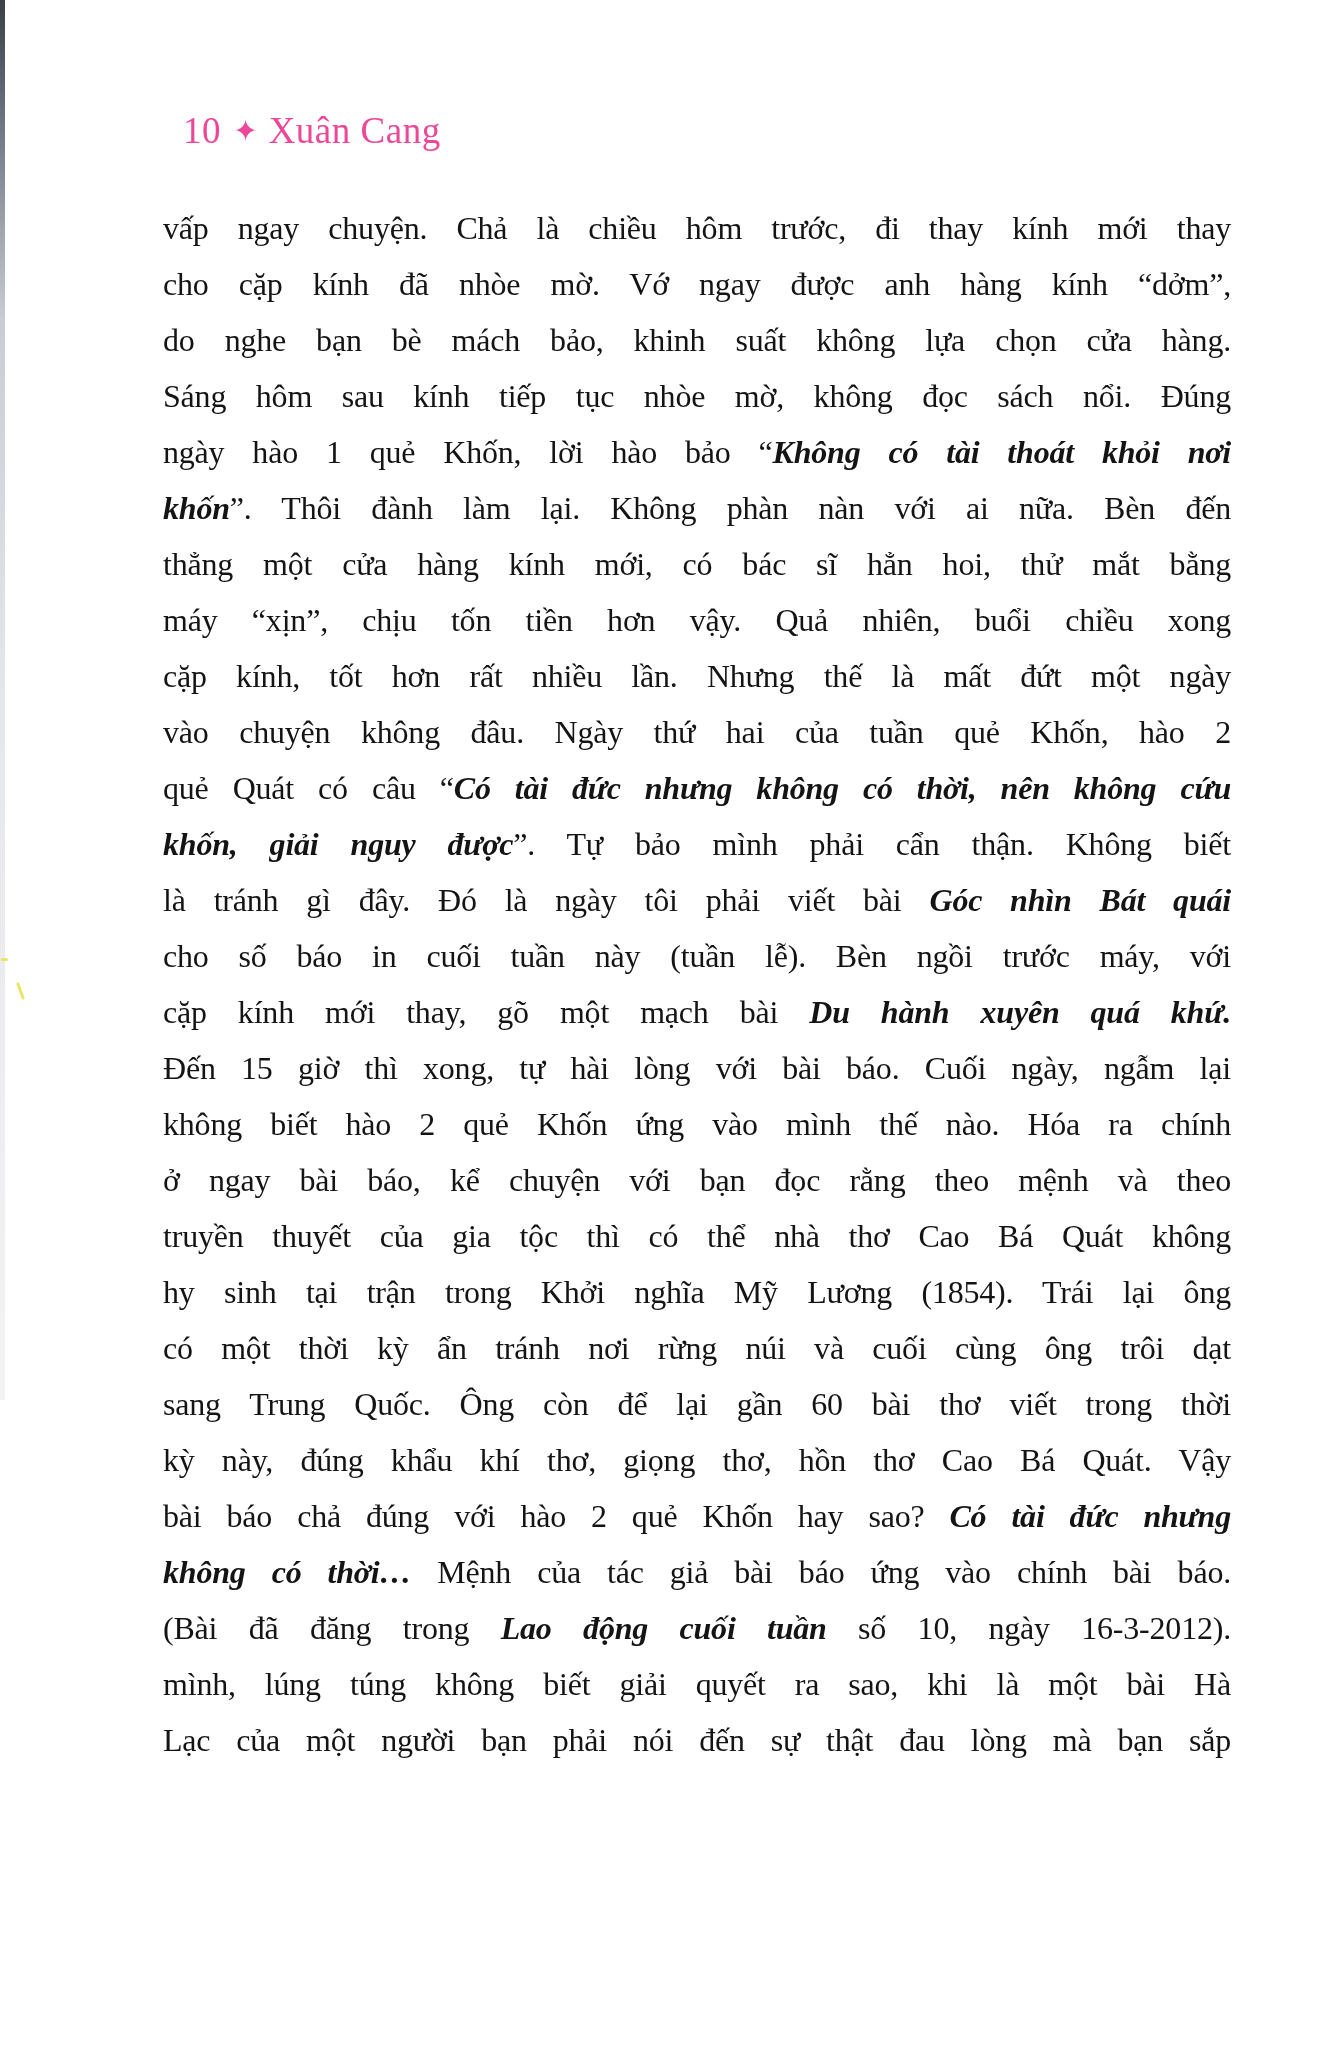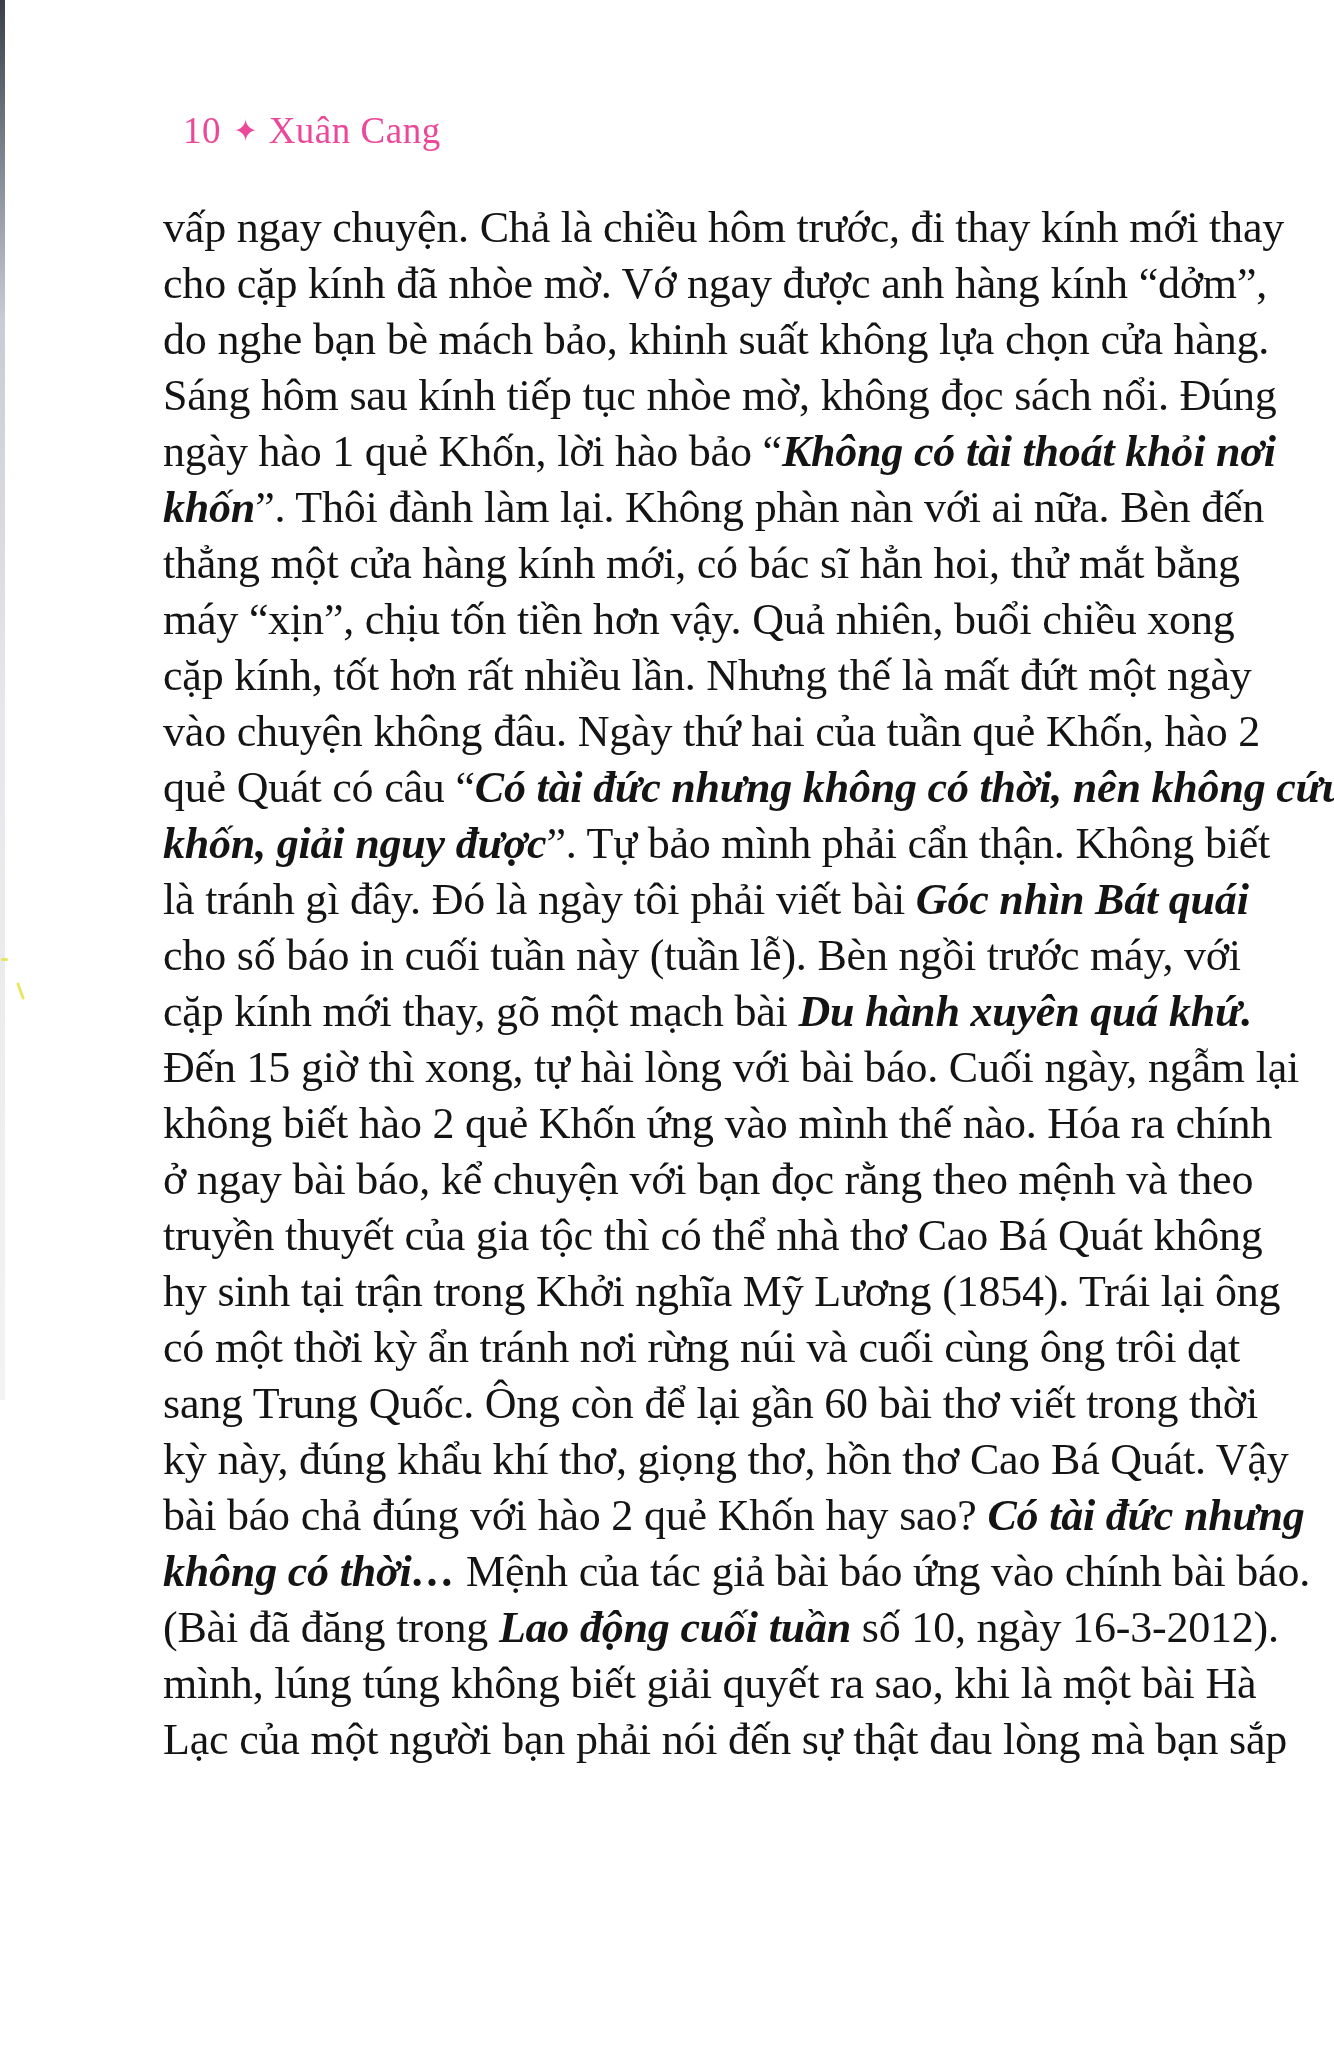--- a/index.html
+++ b/index.html
@@ -50,21 +50,21 @@
     }
     .body-text {
       position: absolute;
       left: 163px;
       top: 200px;
       width: 1068px;
     }
     .line {
       height: 56px;
       line-height: 56px;
-      font-size: 44px;
+      font-size: 32px;
       white-space: nowrap;
       text-align: justify;
       text-align-last: justify;
       letter-spacing: -0.2px;
     }
     .line.last {
       text-align-last: justify;
     }
     .it { font-style: italic; font-weight: bold; }
   </style>

